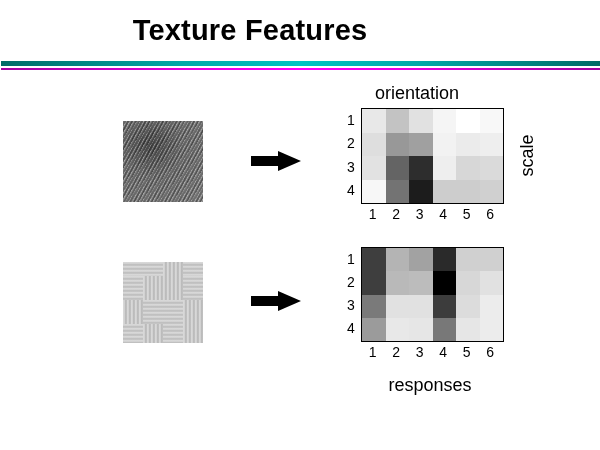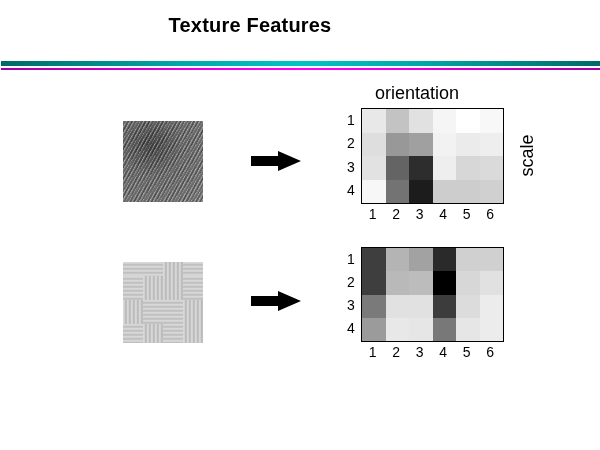--- a/index.html
+++ b/index.html
@@ -2,21 +2,21 @@
 <html><head>
   <meta charset="utf-8">
   <style>
     html, body { margin:0; padding:0; }
     body {
       width:600px; height:450px; background:#ffffff; position:relative; overflow:hidden;
       font-family: "Liberation Sans", sans-serif; color:#000;
     }
     .title {
       position:absolute; left:0; top:14px; width:500px; text-align:center;
-      font-size:20px; font-weight:bold; letter-spacing:0.2px;
+      font-size:29px; font-weight:bold; letter-spacing:0.2px;
     }
     .rule-teal {
       position:absolute; left:1px; top:61px; width:599px; height:5px;
       background: linear-gradient(to right, #006a66 0%, #00a8a8 30%, #00c4c4 50%, #00a8a8 70%, #006a66 100%);
     }
     .rule-magenta {
       position:absolute; left:1px; top:68px; width:599px; height:2px;
       background: linear-gradient(to right, #a000a0 0%, #e000e0 30%, #ff00ff 50%, #e000e0 70%, #a000a0 100%);
     }
     .texture {
@@ -177,15 +177,16 @@
   <div id="hm1-xlabels">
       <div class="tick-label" style="left: 365.75px; top: 345px;">1</div>
       <div class="tick-label" style="left: 389.25px; top: 345px;">2</div>
       <div class="tick-label" style="left: 412.75px; top: 345px;">3</div>
       <div class="tick-label" style="left: 436.25px; top: 345px;">4</div>
       <div class="tick-label" style="left: 459.75px; top: 345px;">5</div>
       <div class="tick-label" style="left: 483.25px; top: 345px;">6</div>
     </div>
 
   <div class="caption">
+    <div>responses</div>
   </div>
 
 </div>
 
 </body></html>

